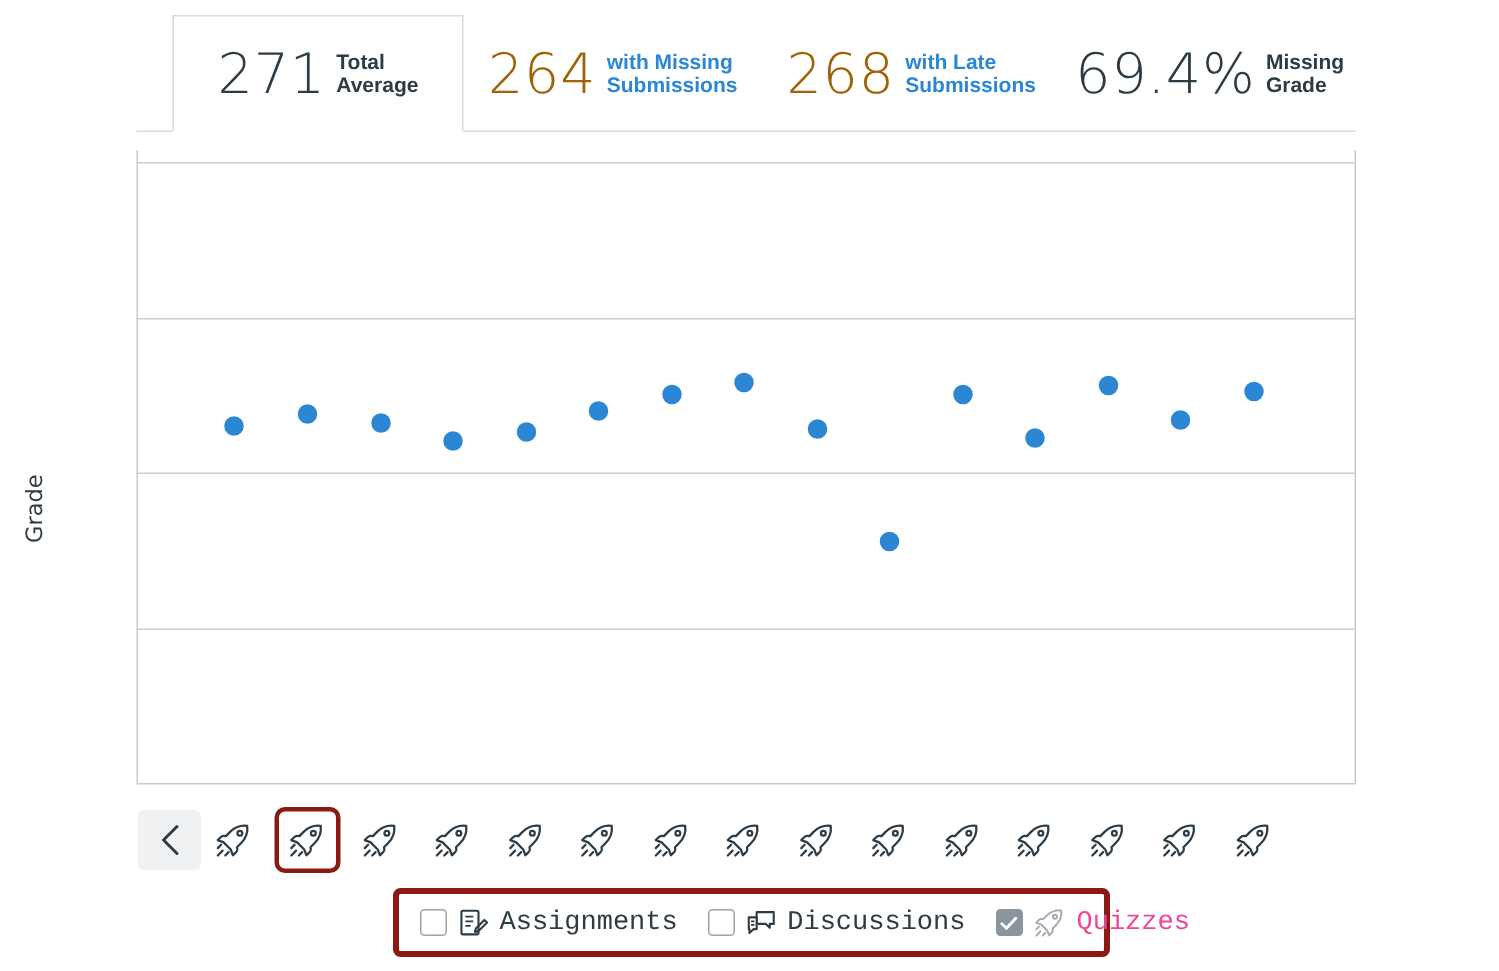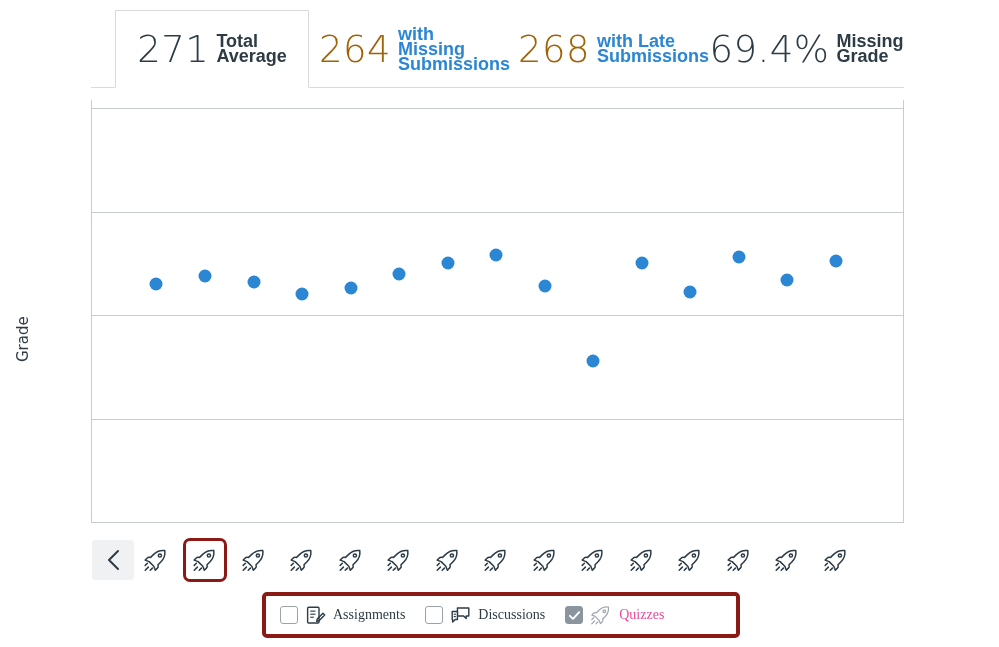--- a/index.html
+++ b/index.html
@@ -50,21 +50,21 @@
   .stat-number {
     font-size: 37px;
     font-weight: 300;
     line-height: 1;
     letter-spacing: 0.5px;
     font-family: "DejaVu Sans", sans-serif;
   }
   .stat-number.dark { color: #2d3b45; }
   .stat-number.blue { color: #a16207; }
   .stat-label {
-    font-size: 18px;
+    font-size: 14px;
     line-height: 15px;
     font-weight: 600;
     max-width: 100px;
   }
   .stat-label.dark { color: #2d3b45; }
   .stat-label.blue { color: #2b86d4; }
   #stats-underline {
     position: absolute;
     left: 91px;
     top: 87px;
@@ -194,24 +194,24 @@
     display: flex;
     align-items: center;
     justify-content: center;
     flex: none;
   }
   .cbox.checked {
     background: #8b959e;
     border-color: #8b959e;
   }
   .legend-text {
-    font-size: 14px;
+    font-size: 18px;
     color: #2d3b45;
     white-space: nowrap;
-    font-family: Liberation Serif, serif;
+    font-family: Liberation Mono, monospace;
   }
   .legend-text.muted { color: #ec4899; }
   .legend-icon { display: flex; align-items: center; flex: none; }
 </style>
 </head>
 <body>
 
 <div id="stats-underline"></div>
 <div id="stats-row">
 

